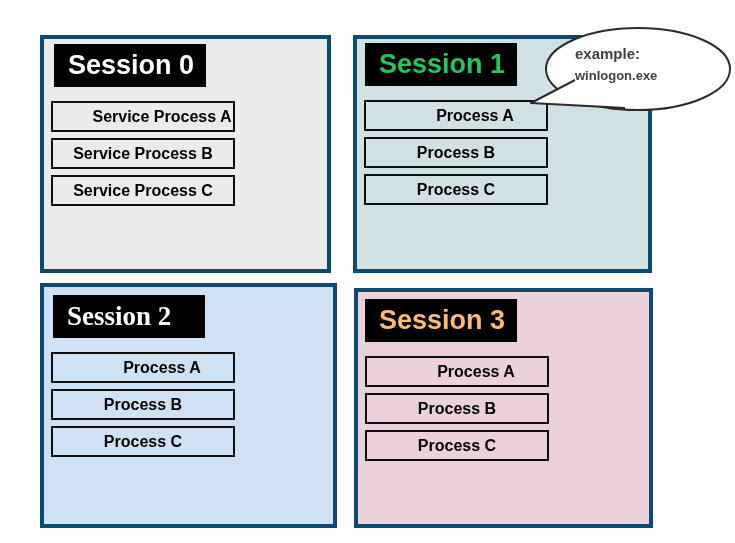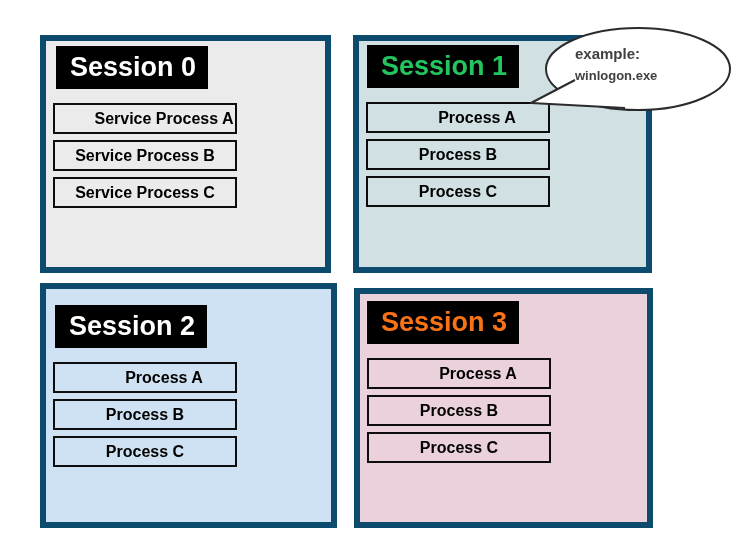--- a/index.html
+++ b/index.html
@@ -10,42 +10,42 @@
   .canvas {
     position: relative;
     width: 735px;
     height: 543px;
     background: #ffffff;
     font-family: "Liberation Sans", sans-serif;
     overflow: hidden;
   }
   .panel {
     position: absolute;
-    border: 6px solid #0c4a6e;
+    border: 4px solid #0c4a6e;
     box-sizing: border-box;
   }
   .p0 { left: 40px;  top: 35px;  width: 291px; height: 238px; }
   .p1 { left: 353px; top: 35px;  width: 299px; height: 238px; }
   .p2 { left: 40px;  top: 283px; width: 297px; height: 245px; }
   .p3 { left: 354px; top: 288px; width: 299px; height: 240px; }
   .hdr {
     width: 152px;
     height: 43px;
     color: #ffffff;
     font-weight: bold;
     font-size: 27px;
     line-height: 43px;
     padding-left: 14px;
     box-sizing: border-box;
     white-space: nowrap;
     margin: 0;
   }
   .p0 .hdr { margin: 5px 0 0 10px; }
   .p1 .hdr { margin: 4px 0 0 8px;  }
-  .p2 .hdr { margin: 16px 0 0 9px; }
+  .p2 .hdr { margin: 8px 0 0 9px; font-family: Liberation Serif, serif; }
   .p3 .hdr { margin: 7px 0 0 7px;  }
   .proc {
     width: 184px;
     height: 31px;
     border: 2px solid #0d0d0d;
     box-sizing: border-box;
     margin: 6px 0 0 7px;
     text-align: center;
     font-weight: bold;
     font-size: 16px;
@@ -90,21 +90,21 @@
   </section>
 
   <section class="panel p2" style="background-color: rgb(207, 226, 243);">
     <h2 class="hdr" style="background-color: rgb(0, 0, 0); color: rgb(255, 255, 255);">Session 2</h2>
     <div class="proc first">Process A</div>
     <div class="proc">Process B</div>
     <div class="proc">Process C</div>
   </section>
 
   <section class="panel p3" style="background-color: rgb(234, 209, 220);">
-    <h2 class="hdr" style="background-color: rgb(0, 0, 0); color: #f97316;">Session 3</h2>
+    <h2 class="hdr" style="background-color: rgb(0, 0, 0); color: #fdba74;">Session 3</h2>
     <div class="proc first">Process A</div>
     <div class="proc">Process B</div>
     <div class="proc">Process C</div>
   </section>
 
   <svg class="bubble-svg" viewBox="0 0 735 543">
     <ellipse cx="638" cy="69" rx="92" ry="41" stroke-width="2" style="fill: rgb(255, 255, 255); stroke: rgb(43, 43, 43);"></ellipse>
     <path d="M 575 80 L 531 103 L 625 108" stroke-width="2" stroke-linejoin="round" style="fill: rgb(255, 255, 255); stroke: rgb(43, 43, 43);"></path>
   </svg>
   <div class="callout" style="color: #404040;">

